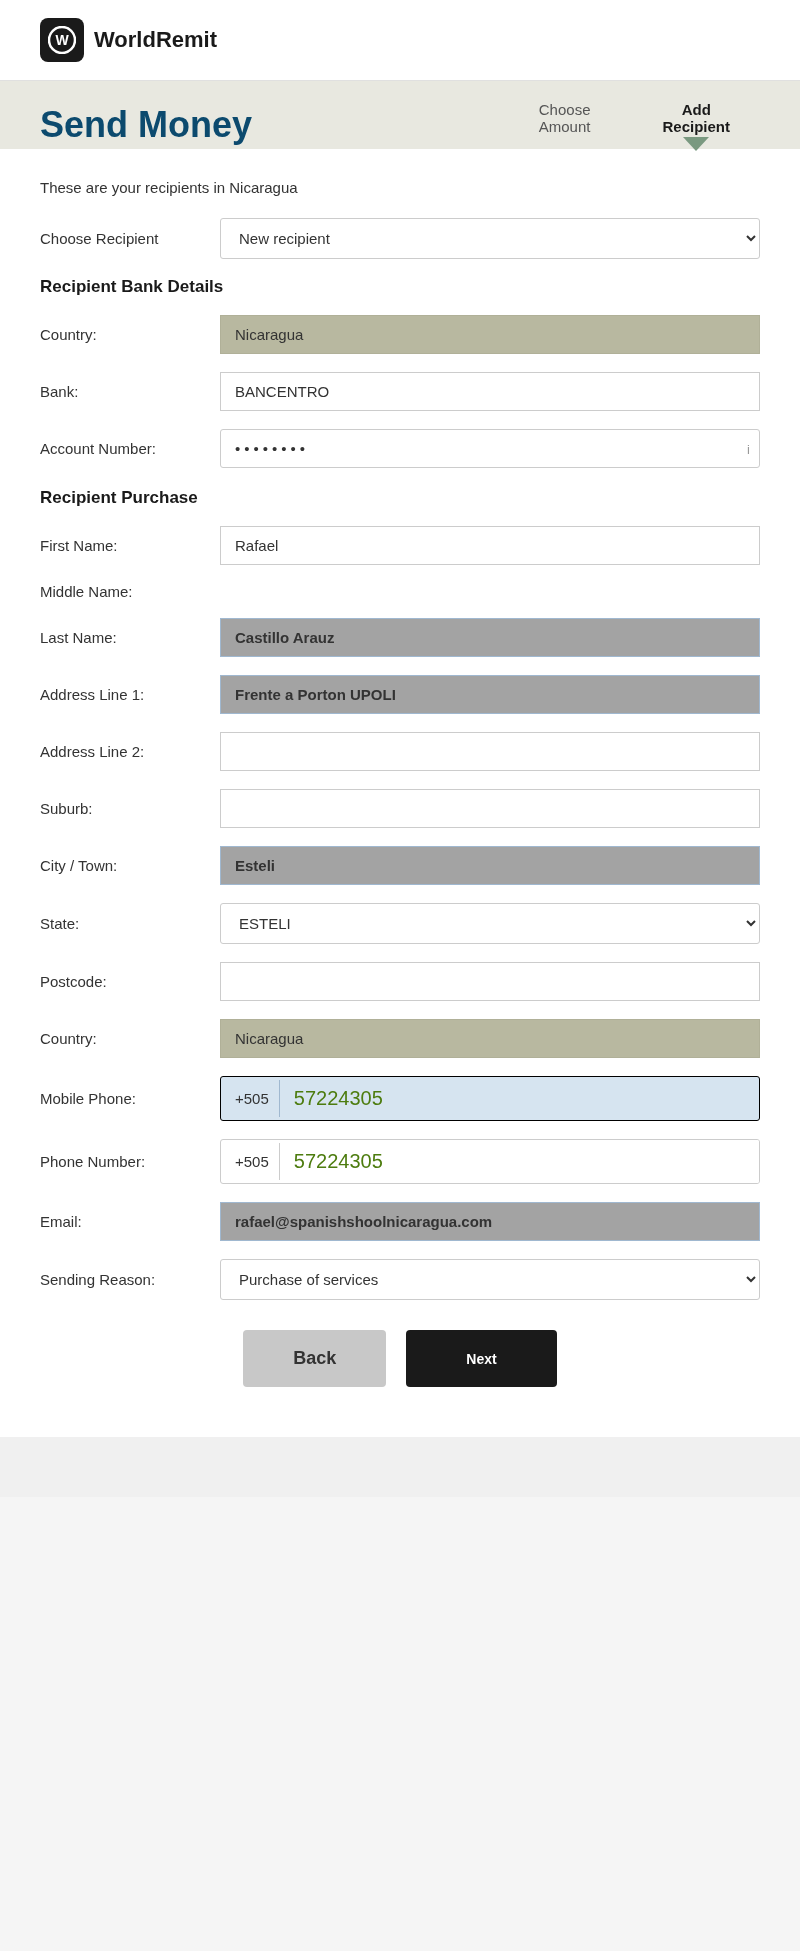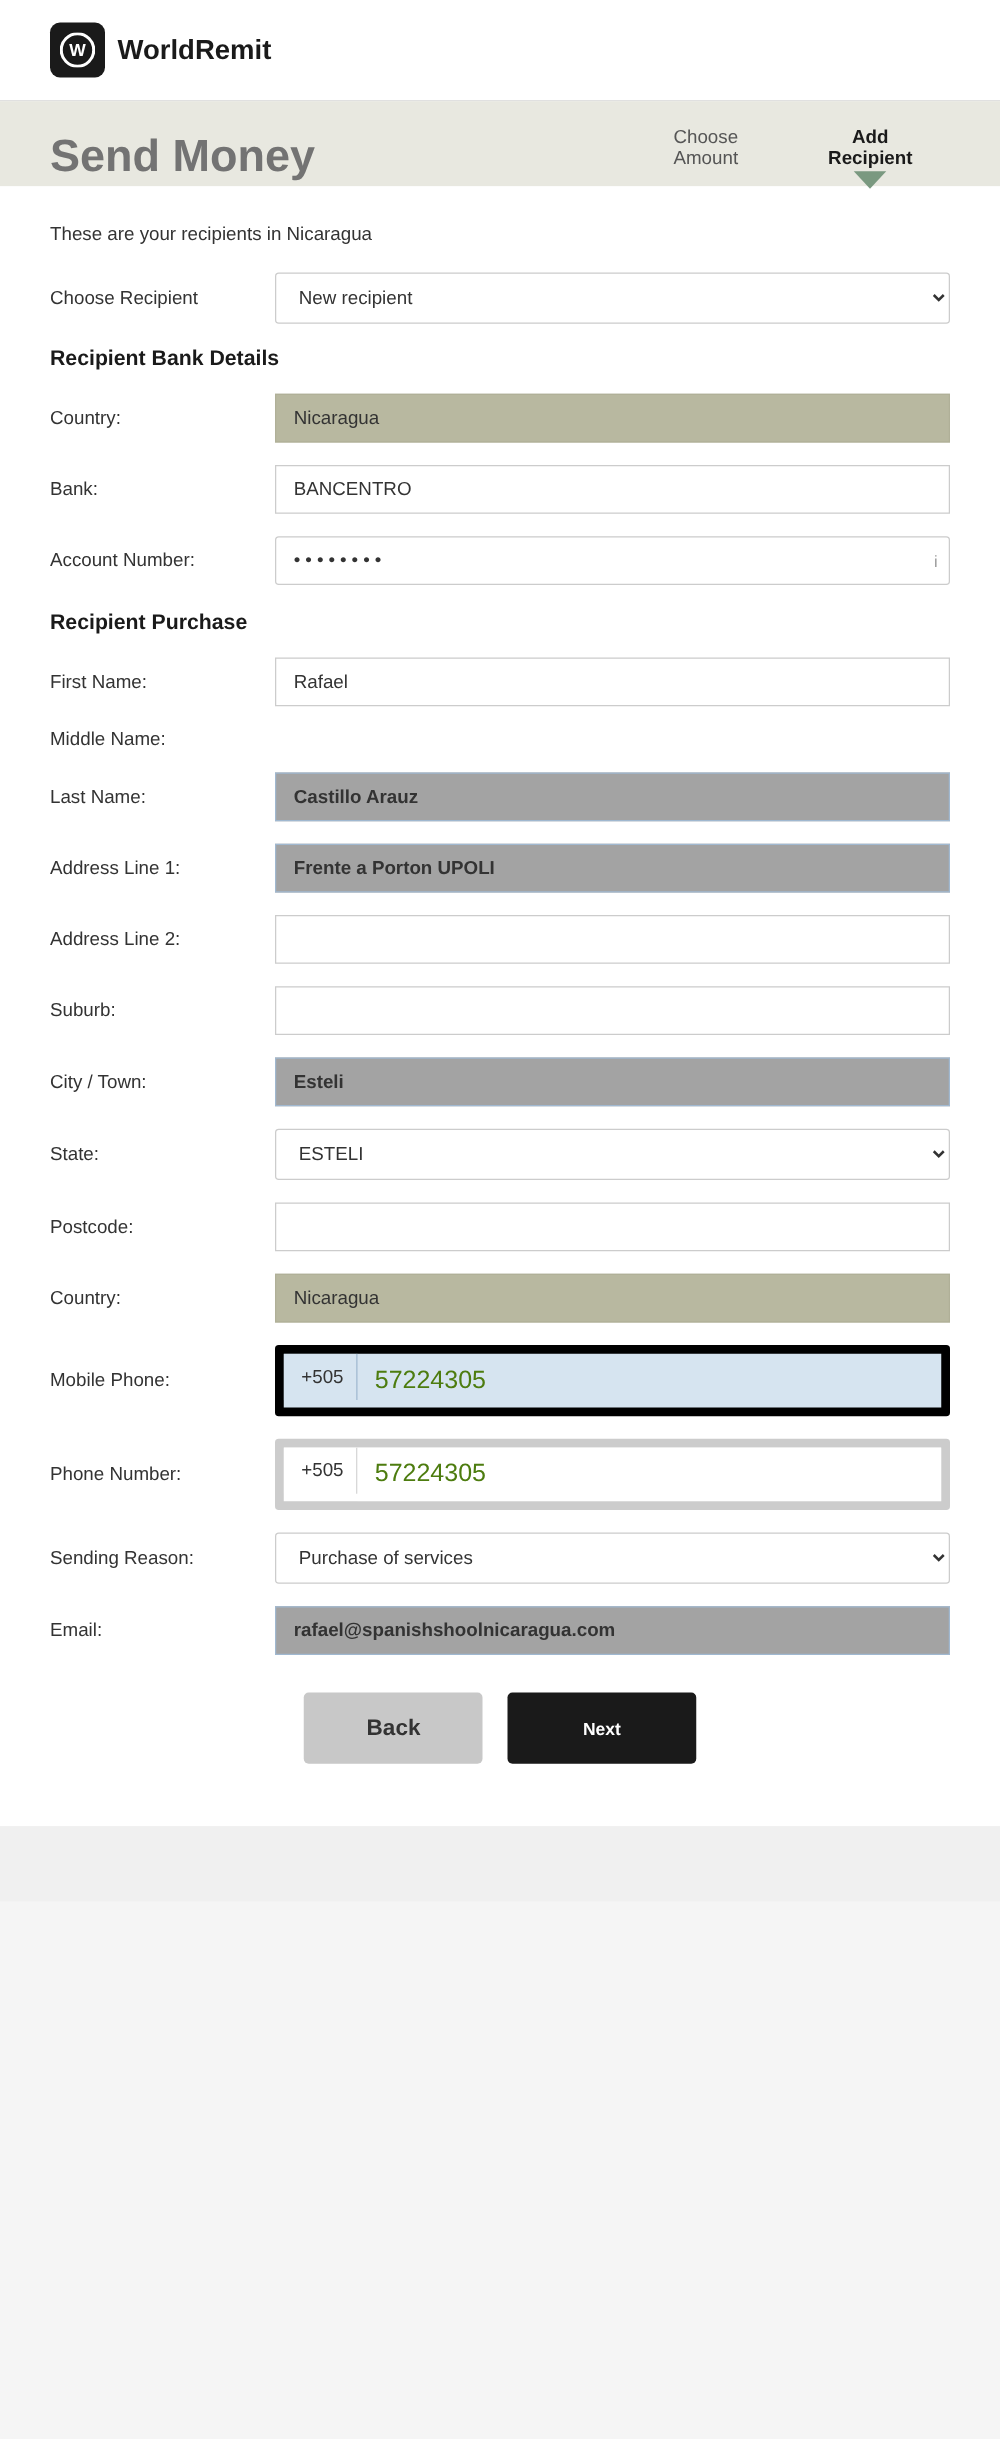--- a/index.html
+++ b/index.html
@@ -36,21 +36,21 @@
       font-size: 18px;
     }
     .logo-text {
       font-size: 22px;
       font-weight: bold;
       color: #1a1a1a;
     }
     .send-money-title {
       font-size: 36px;
       font-weight: bold;
-      color: #737373;
+      color: #0c4a6e;
     }
 
     
     .main-content {
       background: #fff;
       margin: 0;
       padding: 30px 40px 40px 40px;
     }
 
     .section-intro {
@@ -129,22 +129,22 @@
       transform: translateY(-50%);
       color: #999;
       font-size: 13px;
       cursor: pointer;
     }
 
     
     .phone-field {
       flex: 1;
       display: flex;
-      align-items: flex-start;
-      border: 7px solid #000000;
+      align-items: center;
+      border: 1px solid #000000;
       border-radius: 3px;
       background: #d6e4f0;
       padding: 0;
       overflow: hidden;
     }
     .phone-code {
       padding: 10px 10px 10px 14px;
       font-size: 15px;
       color: #333;
       border-right: 1px solid #a0b8d0;
@@ -366,34 +366,34 @@
 
   <div class="form-group">
     <label class="form-label">Phone Number:</label>
     <div class="phone-field" style="background:#fff; border-color:#ccc;">
       <span class="phone-code" style="background:#fff; border-right-color:#ccc;">+505</span>
       <input type="text" class="phone-number" value="57224305" style="background: rgb(255, 255, 255);">
     </div>
   </div>
 
   <div class="form-group">
+    <label class="form-label">Email:</label>
+    <input type="email" class="form-input highlighted" value="rafael@spanishshoolnicaragua.com" style="">
+  </div>
+
+  <div class="form-group">
     <label class="form-label">Sending Reason:</label>
     <select class="form-select">
       <option value="Purchase of services" selected="">Purchase of services</option>
       <option value="Family support">Family support</option>
       <option value="Gift">Gift</option>
       <option value="Other">Other</option>
     </select>
   </div>
 
-  <div class="form-group">
-    <label class="form-label">Email:</label>
-    <input type="email" class="form-input highlighted" value="rafael@spanishshoolnicaragua.com" style="">
-  </div>
-
   <div class="button-row">
     <button class="btn-back">Back</button>
     <button class="btn-next">Next</button>
   </div>
 
 </div>
 
 <div class="divider-footer"></div>
 
 </body></html>

